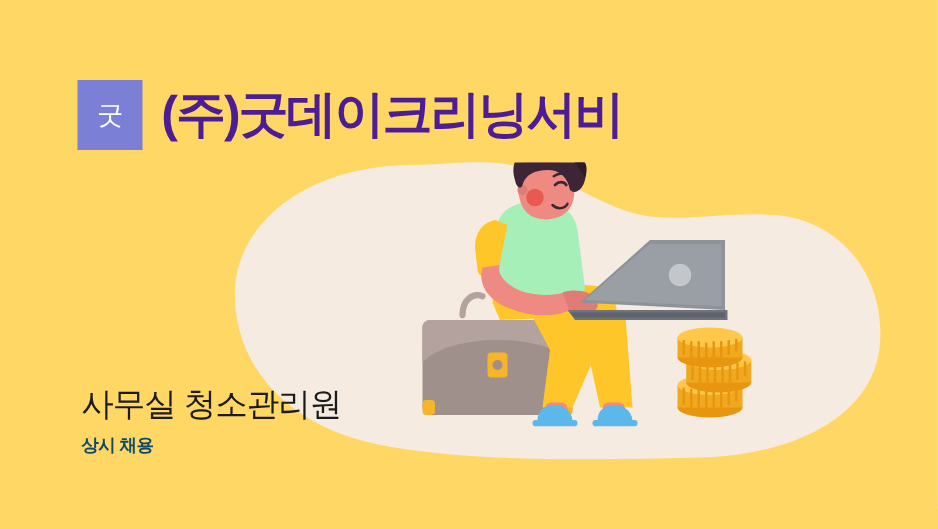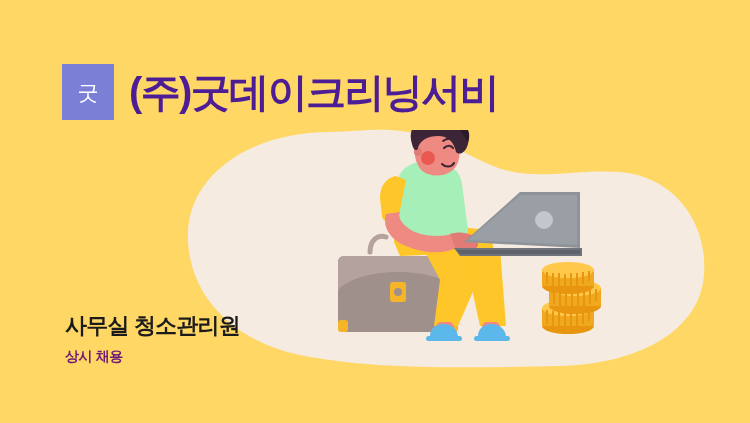--- a/index.html
+++ b/index.html
@@ -58,32 +58,32 @@
   }
 
   
   .copy{
     position:absolute;
     left:65px;
     bottom:58px;
     z-index:6;
   }
   .job-title{
-    font-size:22px;
-    font-weight:bold;
+    font-size:26px;
+    font-weight:normal;
     color:#1b1b1b;
     letter-spacing:-0.8px;
     line-height:1.2;
     margin:0 0 9px 0;
     white-space:nowrap;
   }
   .job-sub{
     font-size:14px;
     font-weight:bold;
-    color:#701a75;
+    color:#0c4a6e;
     letter-spacing:-0.4px;
     line-height:1.2;
     margin:0;
     white-space:nowrap;
   }
 
   
   .illustration{
     position:absolute;
     left:330px;

